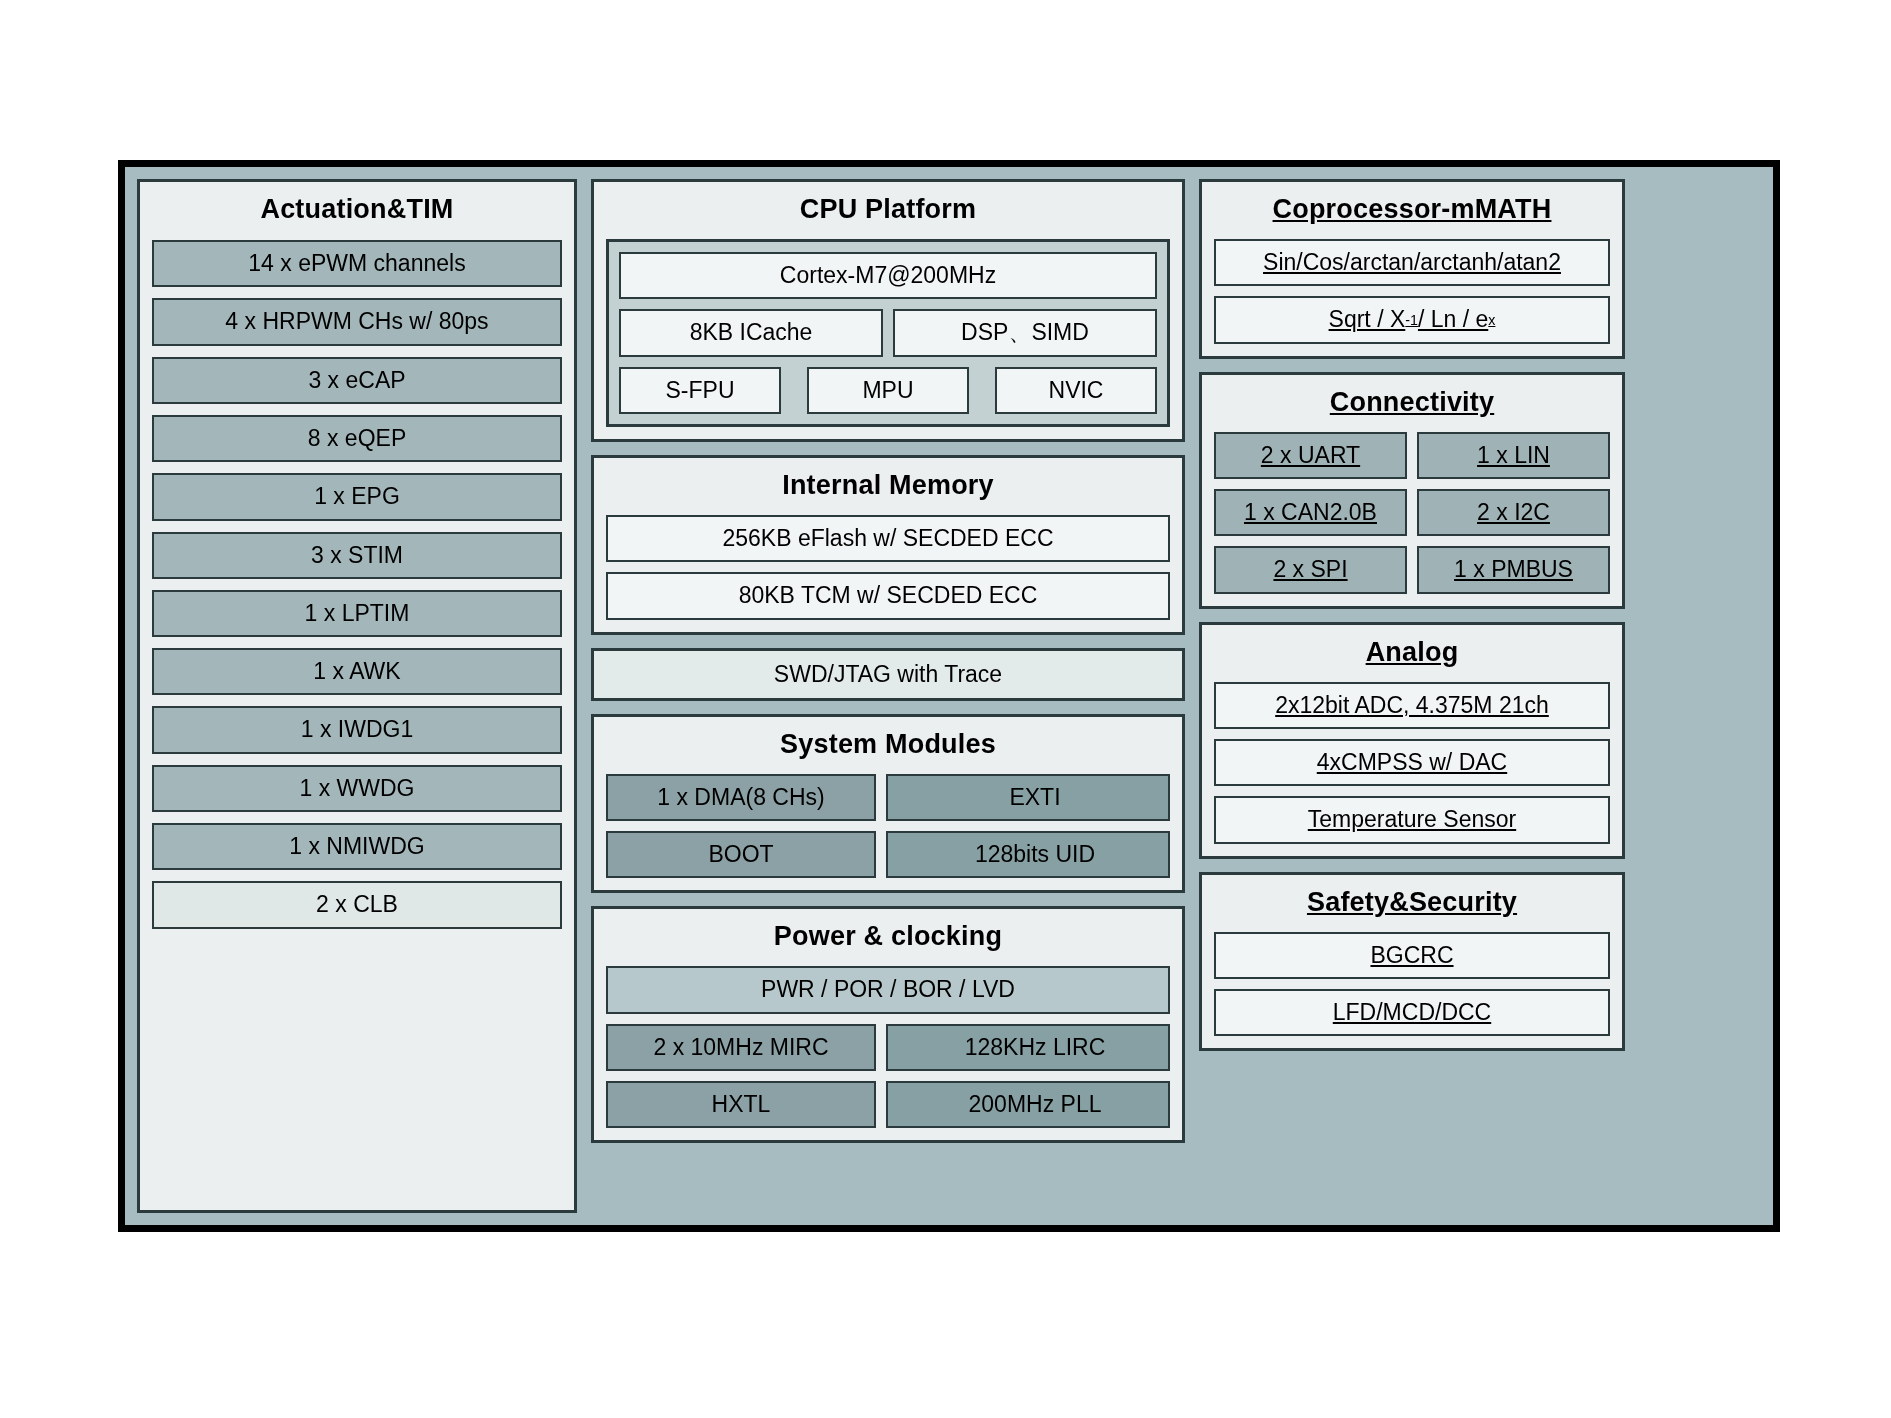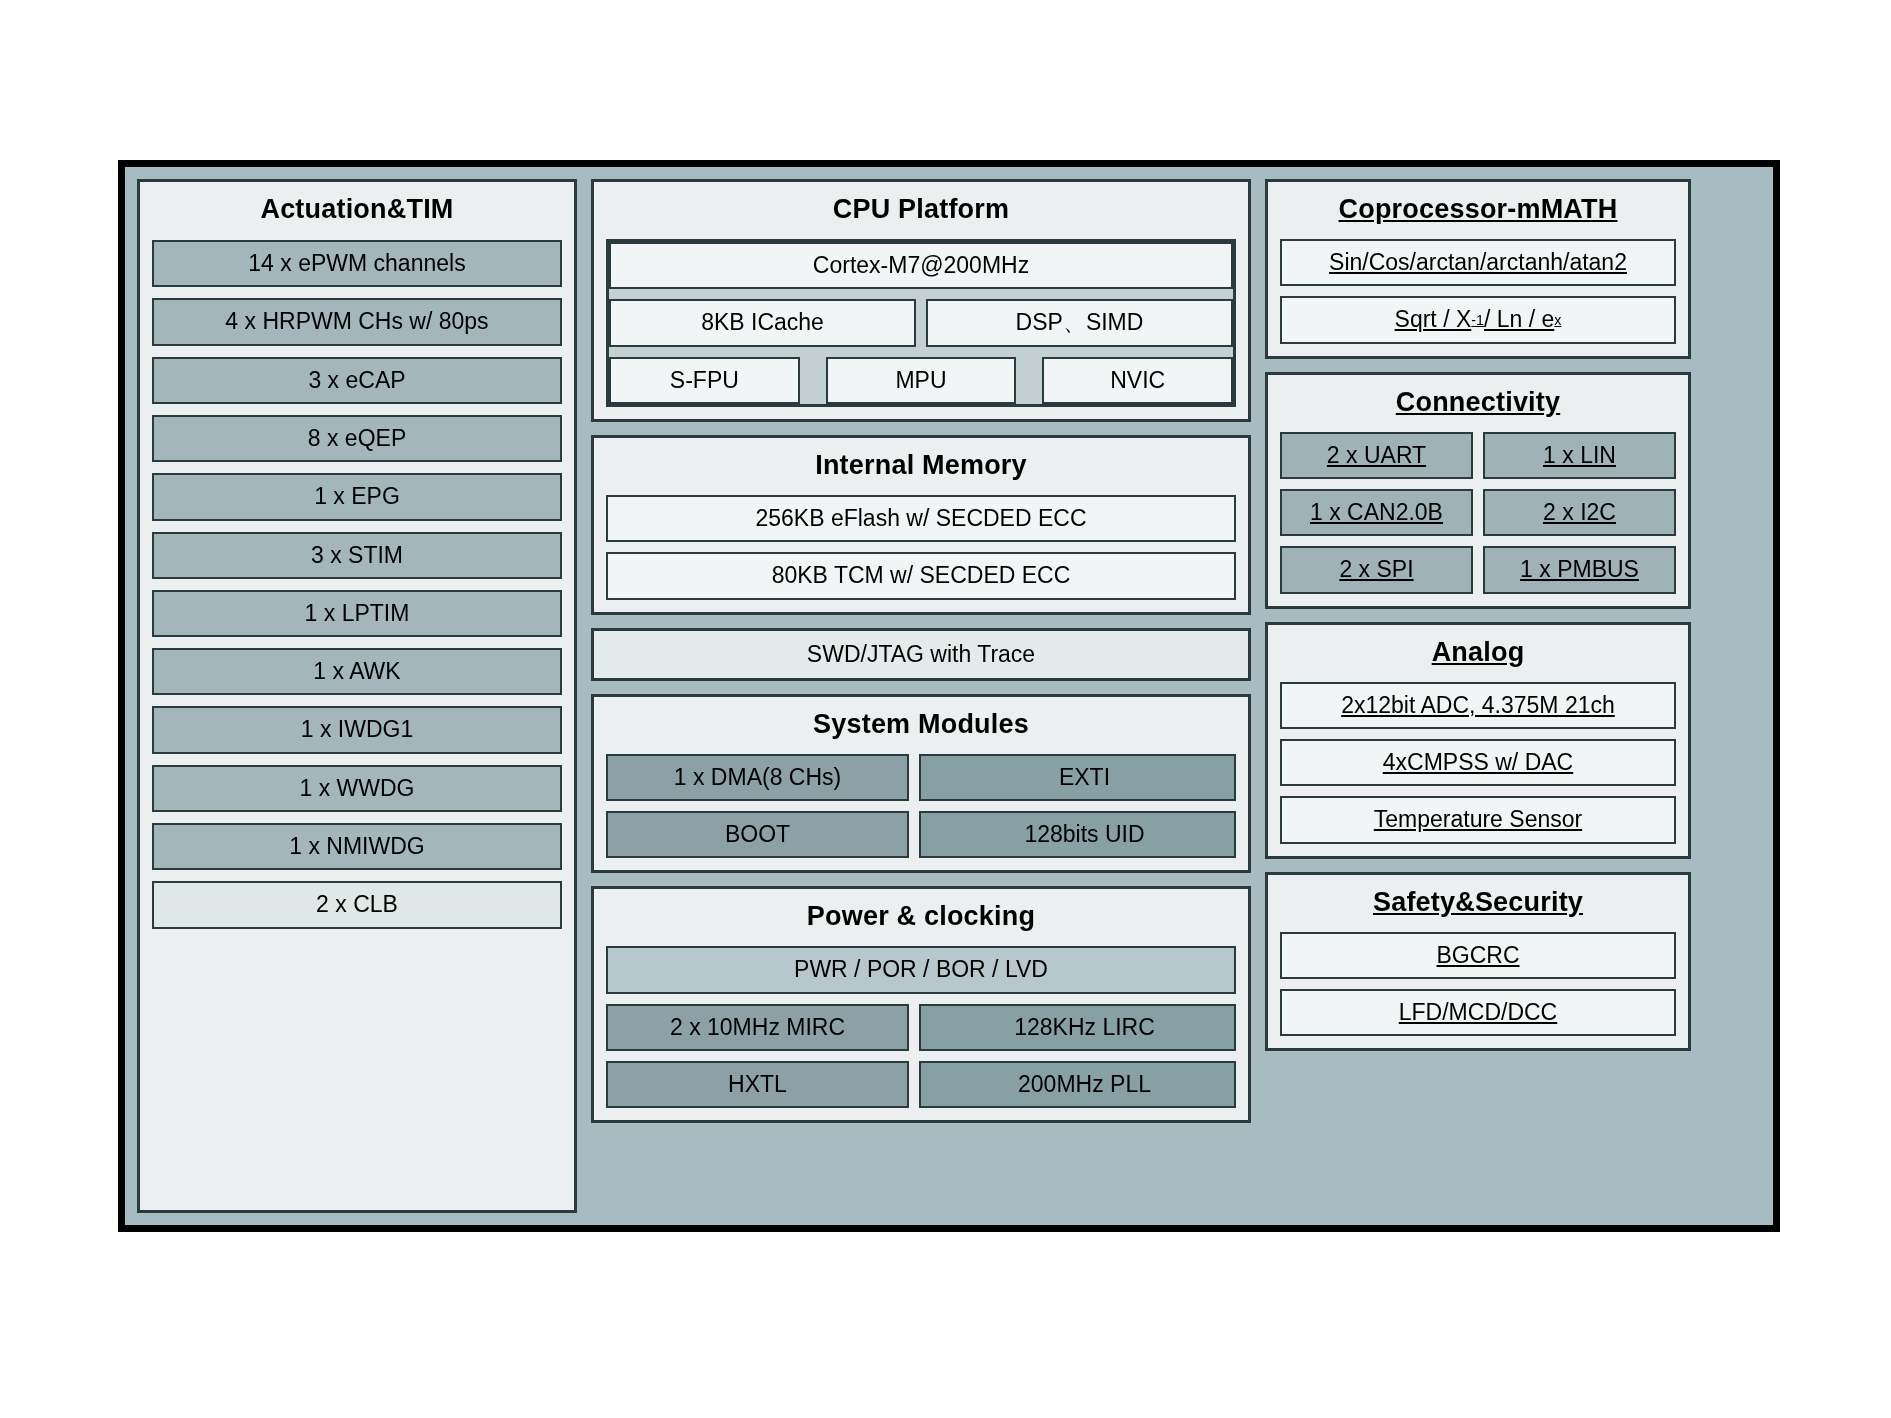--- a/index.html
+++ b/index.html
@@ -36,21 +36,21 @@
     gap: 14px;
   }
 
   
   .col {
     display: flex;
     flex-direction: column;
     gap: 13px;
   }
   .col-left  { width: 440px; }
-  .col-mid   { width: 660px; }
+  .col-mid   { width: 594px; }
   .col-right { width: 426px; text-decoration: underline; }
 
   
   .panel {
     background: #eceff0;
     border: 3px solid #2a3a3d;
     box-sizing: border-box;
     padding: 10px 12px 12px 12px;
     display: flex;
     flex-direction: column;
@@ -94,20 +94,21 @@
     display: flex;
     flex-direction: row;
     gap: 10px;
   }
   .row2 > .cell { flex: 1 1 0; }
 
   
   .cpu-inner {
     border: 3px solid #2a3a3d;
     background: #c3d1d3;
+    padding: 10px;
     display: flex;
     flex-direction: column;
     gap: 10px;
     box-sizing: border-box;
   }
   .cpu-row3 {
     display: flex;
     flex-direction: row;
     gap: 26px;
   }

